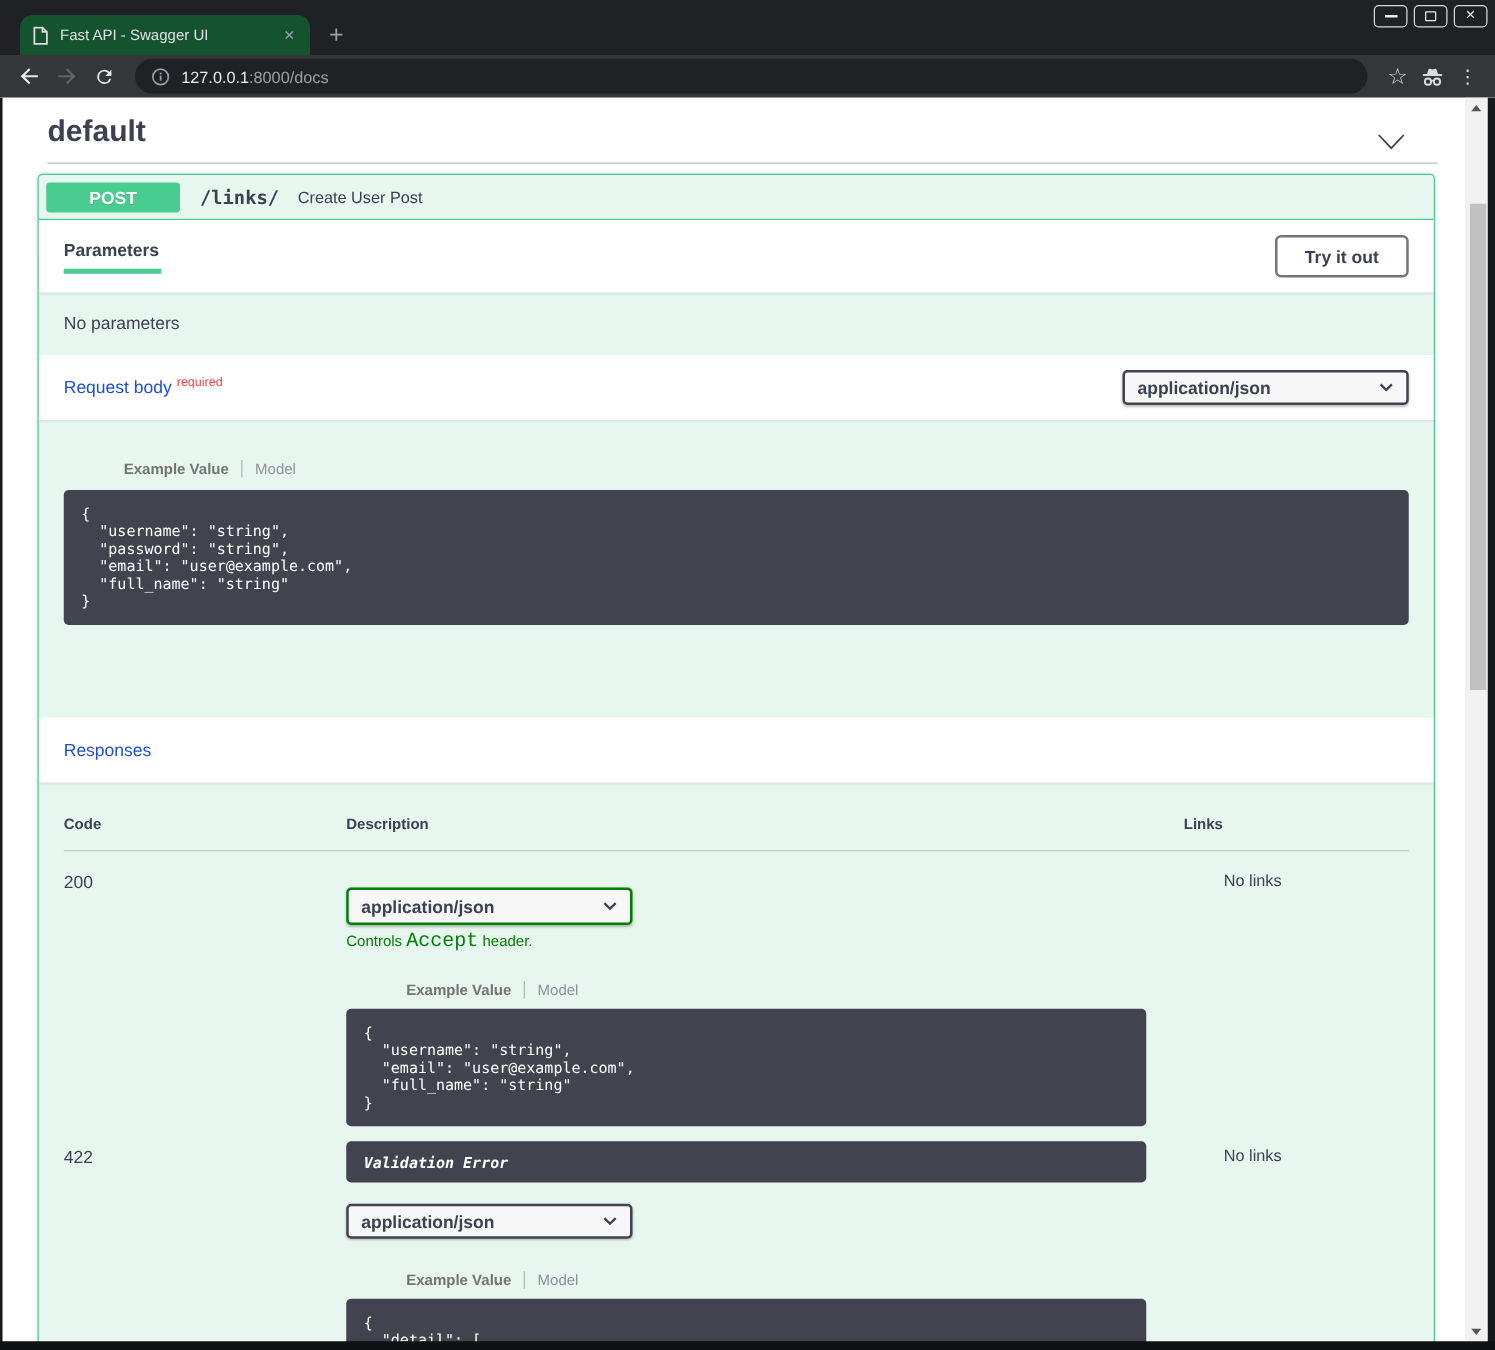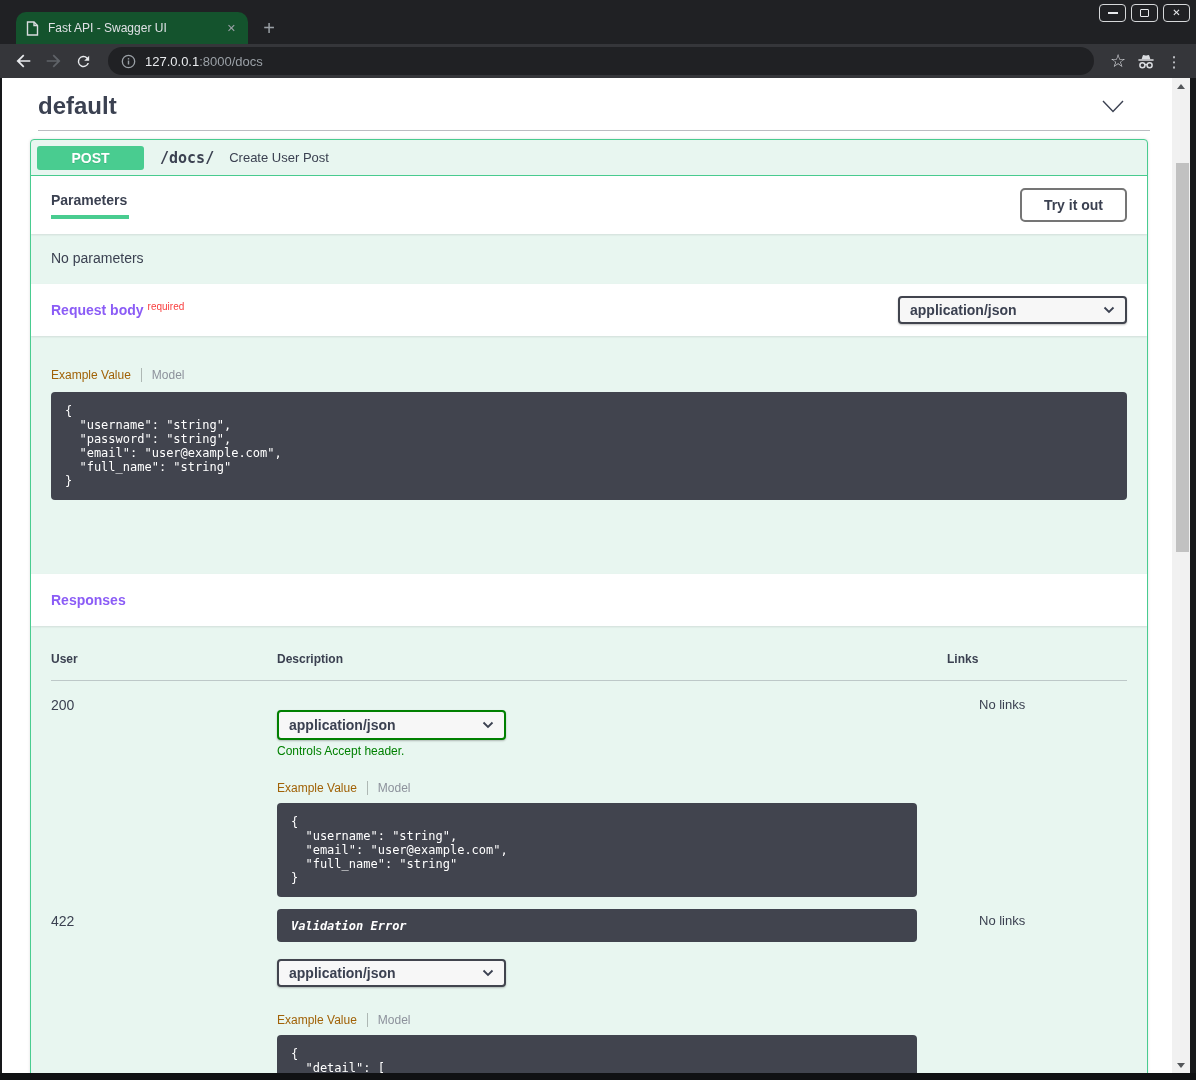--- a/index.html
+++ b/index.html
@@ -47,74 +47,74 @@
               justify-content:center; }
   .sb-up { top:0; } .sb-down { bottom:0; }
   .tri-up { width:0; height:0; border-left:4px solid transparent; border-right:4px solid transparent;
             border-bottom:5px solid #54575a; }
   .tri-down { width:0; height:0; border-left:4px solid transparent; border-right:4px solid transparent;
               border-top:5px solid #54575a; }
   .sb-thumb { position:absolute; left:4px; width:13px; top:85px; height:389px; background:#c1c1c1; }
 
   .swagger { width:1170px; }
 
-  .tag-header { display:flex; align-items:center; justify-content:space-between;
+  .tag-header { display:flex; align-items:flex-end; justify-content:space-between;
                 padding:14px 48px 0 36px; }
   .tag-title { font-size:24px; font-weight:bold; color:#3b4151; }
   .tag-divider { margin:10px 22px 0 36px; border-top:1px solid rgba(59,65,81,.35); }
 
   .opblock { margin:8px 24px 0 28px; border:1px solid #49cc90; border-radius:4px;
              background:#e8f6f0; box-shadow:0 0 3px rgba(0,0,0,.12); height:1008px; overflow:hidden; }
   .op-summary { display:flex; align-items:center; padding:5px 6px; height:36px;
                 border-bottom:1px solid #49cc90; }
   .method-badge { width:107px; height:24px; background:#49cc90; border-radius:3px; color:#fff;
                   font-weight:bold; font-size:14px; display:flex; align-items:center;
                   justify-content:center; text-shadow:0 1px 0 rgba(0,0,0,.1); }
   .op-path { margin-left:16px; font-family:"DejaVu Sans Mono", monospace; font-weight:bold;
              font-size:15px; color:#3b4151; }
   .op-desc { margin-left:15px; font-size:13px; color:#3b4151; }
 
   .sec { display:flex; align-items:center; justify-content:space-between; background:#fff;
          padding:12px 20px; box-shadow:0 1px 2px rgba(0,0,0,.1); min-height:52px; }
-  .sec-title { font-size:14px; font-weight:bold; color:#8b5cf6; }
+  .sec-title { font-size:14px; font-weight:normal; color:#1d4ed8; }
   .params-tab { font-size:14px; font-weight:bold; padding:0 2px 7px 0; border-bottom:4px solid #49cc90; }
   .try-btn { background:#fff; border:2px solid #757575; border-radius:5px; padding:7px 22px;
              font-size:14px; font-weight:bold; color:#3b4151; font-family:inherit; }
   .req-required { font-size:10px; color:#f93e3e; position:relative; top:-5px; margin-left:4px; }
 
   .band { padding:16px 20px 18px; font-size:14px; color:#3b4151; }
 
   .select { width:229px; height:28px; background:#f7f7f7; border:2px solid #41444e; border-radius:4px;
             display:flex; align-items:center; justify-content:space-between; padding:0 10px;
             font-size:14px; font-weight:bold; color:#3b4151; box-shadow:0 1px 2px rgba(0,0,0,.25); }
   .select.accept { border-color:#008000; height:30px; }
 
   .ex-area { padding:32px 20px 74px; }
   .tabs { display:flex; align-items:center; gap:10px; font-size:12px; }
-  .tab-active { font-weight:normal; color:#a16207; }
+  .tab-active { font-weight:bold; color:#737373;margin-left:48px; }
   .tab-sep { width:1px; height:14px; background:rgba(0,0,0,.25); }
   .tab-inactive { color:#8c919b; }
   pre.code { margin-top:10px; background:#41444e; border-radius:4px; padding:12px 14px;
              font-family:"DejaVu Sans Mono", monospace; font-size:12px; line-height:14px;
              color:#fff; white-space:pre; }
 
   .responses { padding:26px 20px 0; }
   .resp-grid { display:grid; grid-template-columns:226px 670px 1fr; align-items:start; }
   .resp-head > div { font-size:12px; font-weight:bold; color:#3b4151; }
   .resp-divider { border-bottom:1px solid rgba(59,65,81,.25); margin-top:14px; }
   .resp-row { padding-top:12px; }
   .rcode { font-size:14px; padding-top:4px; }
   .rlinks { font-size:13px; padding-top:4px;margin-left:32px; }
   .desc-box { width:640px; height:33px; background:#41444e; border-radius:4px; display:flex;
               align-items:center; padding:0 14px; color:#fff;
               font-family:"DejaVu Sans Mono", monospace; font-style:italic; font-weight:bold;
               font-size:12px; }
   .rdesc .select { margin-top:17px; }
   .accept-note { margin-top:4px; font-size:12px; color:#008000; }
-  .accept-note code { font-family:Liberation Sans, sans-serif; font-size:12px; }
+  .accept-note code { font-family:Liberation Mono, monospace; font-size:16px; }
   .rdesc .tabs { margin-top:23px; }
   .rdesc pre.code { width:640px; margin-top:8px; }
 </style>
 </head>
 <body>
 
 <div>
   <div class="chrome-top">
     <div class="win-controls">
       <div class="win-btn">
@@ -186,21 +186,21 @@
         <h2 class="tag-title">default</h2>
         <svg width="22" height="13" viewBox="0 0 22 13">
           <polyline points="1,1 11,11.5 21,1" fill="none" stroke="#3b4151" stroke-width="1.4"></polyline>
         </svg>
       </div>
       <div class="tag-divider"></div>
 
       <div class="opblock">
         <div class="op-summary">
           <span class="method-badge">POST</span>
-          <span class="op-path">/docs/</span>
+          <span class="op-path">/links/</span>
           <span class="op-desc">Create User Post</span>
         </div>
 
         <div class="sec">
           <div class="params-tab">Parameters</div>
           <button class="try-btn">Try it out</button>
         </div>
         <div class="band">No parameters</div>
 
         <div class="sec">
@@ -228,21 +228,21 @@
   "full_name": "string"
 }</pre>
         </div>
 
         <div class="sec">
           <span class="sec-title">Responses</span>
         </div>
 
         <div class="responses">
           <div class="resp-grid resp-head">
-            <div>User</div>
+            <div>Code</div>
             <div>Description</div>
             <div>Links</div>
           </div>
           <div class="resp-divider"></div>
 
           <div class="resp-grid resp-row">
             <div class="rcode">200</div>
             <div class="rdesc">
               <div class="select accept">
                 <span>application/json</span>

